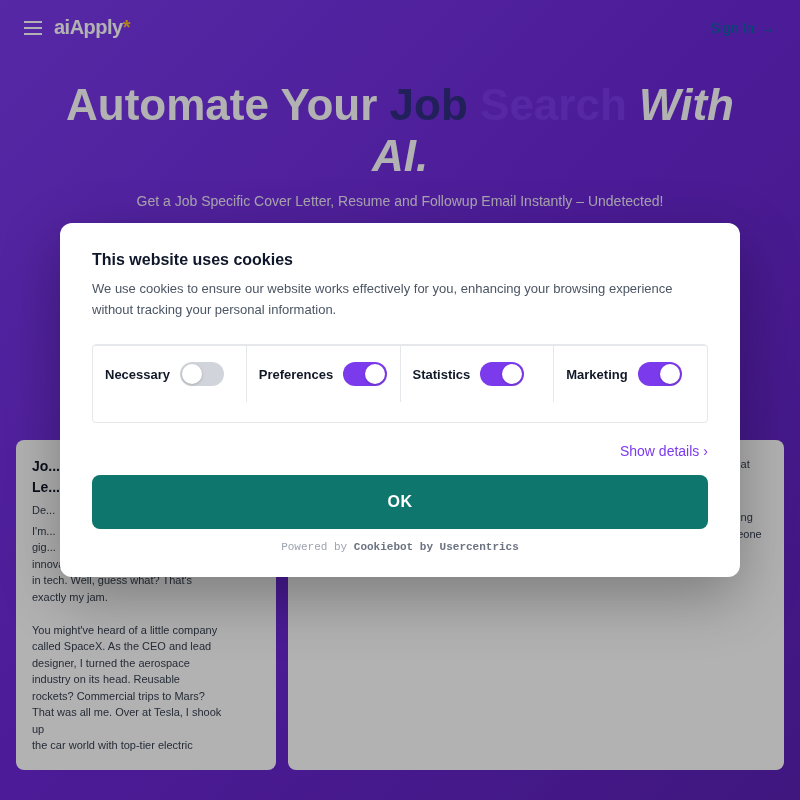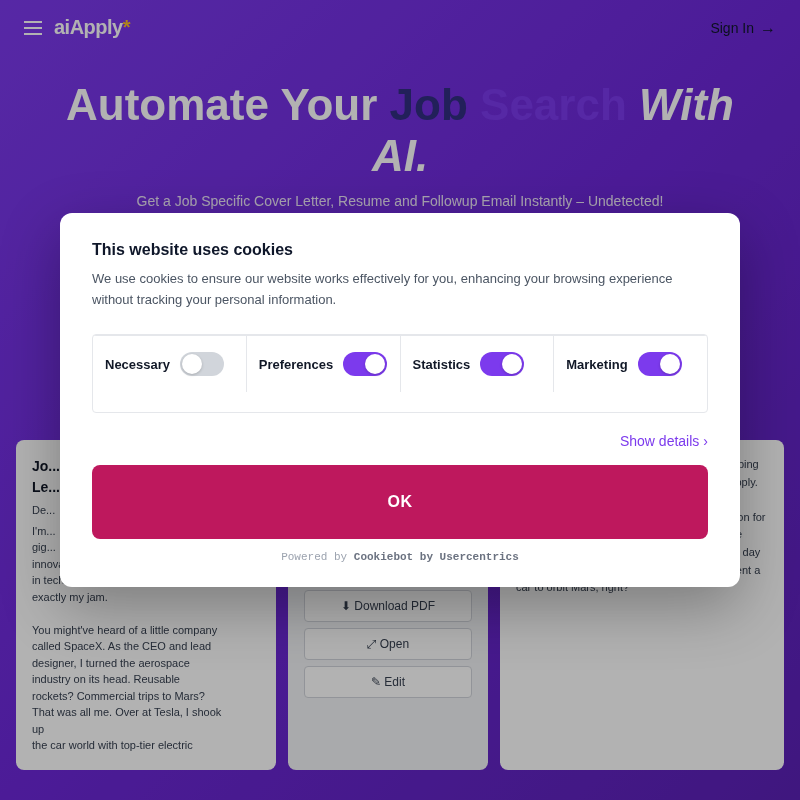--- a/index.html
+++ b/index.html
@@ -51,21 +51,21 @@
       color: white;
       font-size: 20px;
       font-weight: 700;
       letter-spacing: -0.5px;
       text-align: center;
     }
     .logo-star {
       color: #fbbf24;
     }
     .sign-in-btn {
-      color: #0f172a;
+      color: #0369a1;
       font-size: 14px;
       font-weight: 500;
       display: flex;
       align-items: center;
       gap: 6px;
       cursor: pointer;
       border: none;
       background: none;
     }
     .arrow-right {
@@ -271,22 +271,22 @@
       border: none;
       background: none;
     }
     .chevron-right {
       font-size: 14px;
     }
 
     
     .ok-btn {
       width: 100%;
-      padding: 28px;
-      background: #be185d;
+      padding: 18px;
+      background: #0f766e;
       color: white;
       font-size: 16px;
       font-weight: 600;
       border: none;
       border-radius: 8px;
       cursor: pointer;
       letter-spacing: 0.5px;
     }
 
     
@@ -337,26 +337,20 @@
   </h1>
   <p class="hero-subtitle">Get a Job Specific Cover Letter, Resume and Followup Email Instantly – Undetected!</p>
 </div>
 
 <div class="bg-content">
   <div class="content-card-left">
     <div class="card-title">Jo...<br>Le...</div>
     <div style="font-size:11px; margin-bottom:4px;">De...</div>
     <div style="font-size:11px; line-height:1.5; color:#374151;">I'm...<br>gig...<br>innovator and boundary-pusher<br>in tech. Well, guess what? That's<br>exactly my jam.<br><br>You might've heard of a little company<br>called SpaceX. As the CEO and lead<br>designer, I turned the aerospace<br>industry on its head. Reusable<br>rockets? Commercial trips to Mars?<br>That was all me. Over at Tesla, I shook<br>up<br>the car world with top-tier electric</div>
   </div>
-  <div class="content-card-middle">
-    <div style="height:120px; background:#e5e7eb; width:100%; border-radius:4px; margin-bottom:8px;"></div>
-    <button class="pdf-btn">⬇ Download PDF</button>
-    <button class="open-btn">⤢ Open</button>
-    <button class="edit-btn">✎ Edit</button>
-  </div>
   <div class="content-card-right">
     <p>Hope this email finds you well! Just a friendly ping on my application for the CEO position at AiApply.<br><br>Given my background with SpaceX and passion for space exploration, I believe I could bring some unique perspectives to the table. It's not every day you get an application from someone who's sent a car to orbit Mars, right?</p>
   </div>
 </div>
 
 <div class="modal-overlay">
   <div class="cookie-modal">
     
     <h2 class="cookie-title">This website uses cookies</h2>
     

